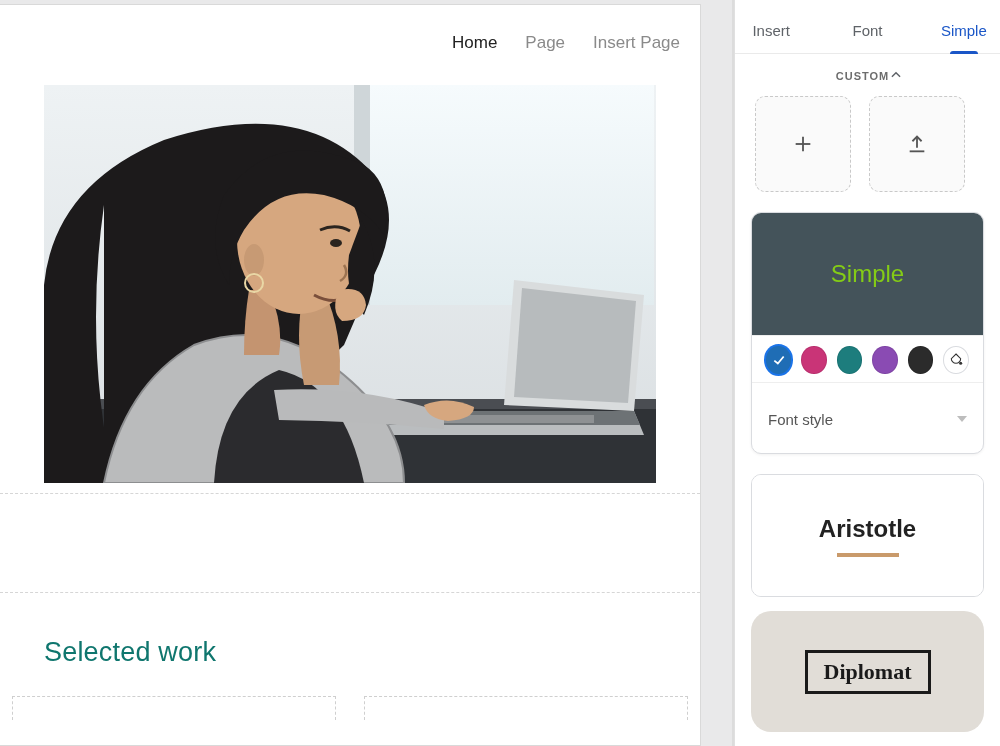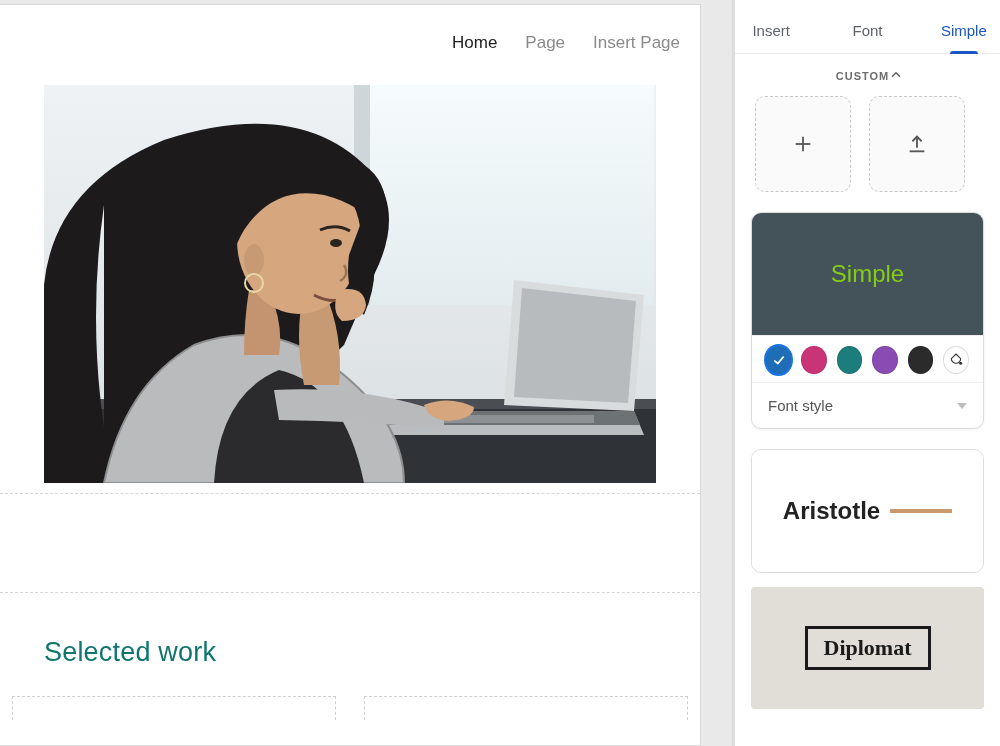--- a/index.html
+++ b/index.html
@@ -157,25 +157,25 @@
     background: #fff;
   }
   .theme-card.shade { box-shadow: 0 1px 3px rgba(0,0,0,0.06); }
   .theme-preview {
     height: 122px;
     display: flex;
     align-items: center;
     justify-content: center;
   }
   .simple-prev { background: #44535a; color: #84cc16; font-size: 24px; font-weight: 300; }
-  .aristotle-prev { background: #fff; color: #222; font-size: 24px; font-weight: 600; flex-direction: row; gap: 10px;}
+  .aristotle-prev { background: #fff; color: #222; font-size: 24px; font-weight: 600; flex-direction: column; gap: 10px;}
   .aristotle-underline { width: 62px; height: 4px; background: #c99a6b; }
   .diplomat-card {
     margin: 0 16px 14px 16px;
-    border-radius: 4px;
+    border-radius: 20px;
     background: #e1ddd7;
     height: 122px;
     display:flex; align-items:center; justify-content:center;
   }
   .diplomat-box {
     border: 3px solid #1a1a1a;
     padding: 6px 16px;
     font-family: Georgia, 'Times New Roman', serif;
     font-weight: 700;
     font-size: 22px;
@@ -199,21 +199,21 @@
   .swatch.sel { box-shadow: 0 0 0 2px #1a73e8; }
   .custom-color {
     width: 28px; height: 28px; border-radius: 50%;
     border: 1px solid #dadce0;
     display:flex; align-items:center; justify-content:center;
     cursor:pointer;
     background:#fff;
   }
   .font-row {
     border-top: 1px solid #eee;
-    padding: 14px 16px;
+    padding: 28px 16px;
     display:flex; align-items:center; justify-content:space-between;
     color:#555; font-size:15px;
     cursor:pointer;
   }
   .tri-down {
     width: 0; height: 0;
     border-left: 5px solid transparent;
     border-right: 5px solid transparent;
     border-top: 6px solid #bdbdbd;
   }

